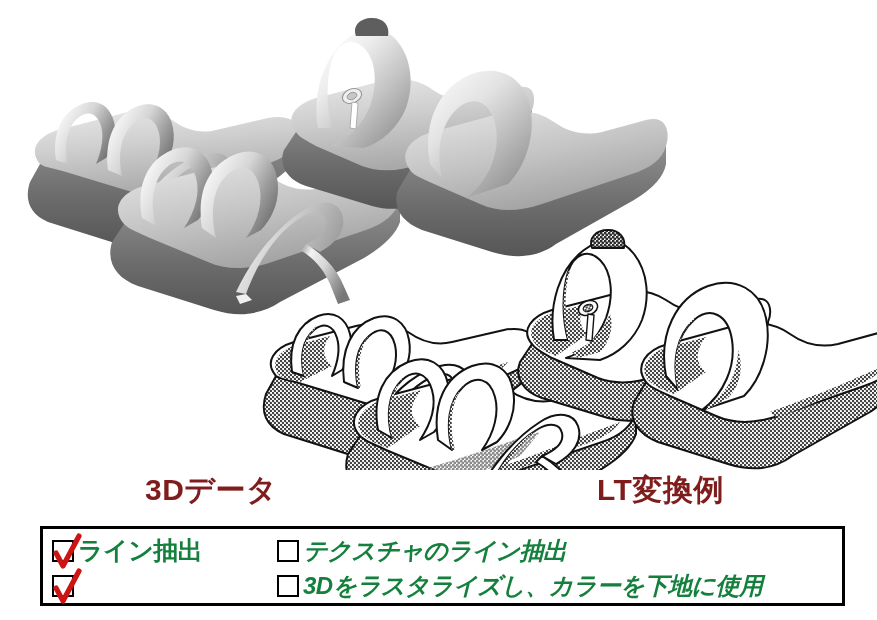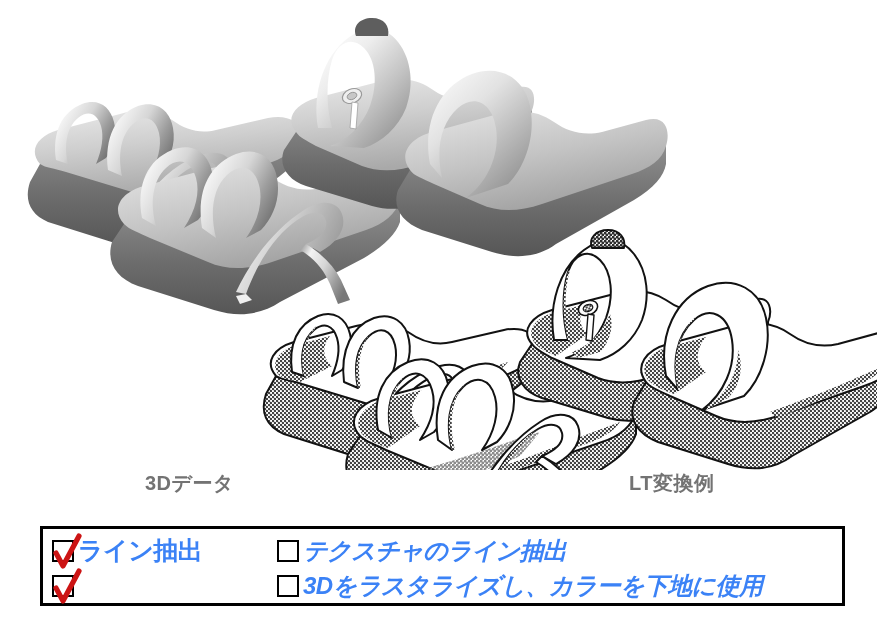--- a/index.html
+++ b/index.html
@@ -26,27 +26,27 @@
     width: 877px;
     height: 470px;
   }
   #illustration svg { display: block; }
 
   
   .caption {
     position: absolute;
     font-family: "Liberation Sans", "DejaVu Sans", sans-serif;
     font-weight: bold;
-    font-size: 20px;
-    color: #737373;
+    font-size: 30px;
+    color: #7f1d1d;
     letter-spacing: 0.5px;
     white-space: nowrap;
   }
   #caption-left  { left: 145px; top: 470px; }
-  #caption-right { left: 597px; top: 470px; margin-left: 32px; }
+  #caption-right { left: 597px; top: 470px; }
 
   
   #options-panel {
     position: absolute;
     left: 40px;
     top: 526px;
     width: 805px;
     height: 80px;
     border: 3px solid #000000;
     background: #ffffff;
@@ -85,21 +85,21 @@
     top: -9px;
     width: 34px;
     height: 38px;
     pointer-events: none;
   }
   .opt-label {
     font-family: "Liberation Sans", "DejaVu Sans", sans-serif;
     font-weight: bold;
     font-size: 25px;
     line-height: 25px;
-    color: #3b82f6;
+    color: #15803d;
     white-space: nowrap;
     letter-spacing: -0.5px;
   }
   .opt-col.col-right .opt-label { font-size: 24px; font-style: italic; }
 </style>
 </head>
 <body>
 
 <div id="page">
 

